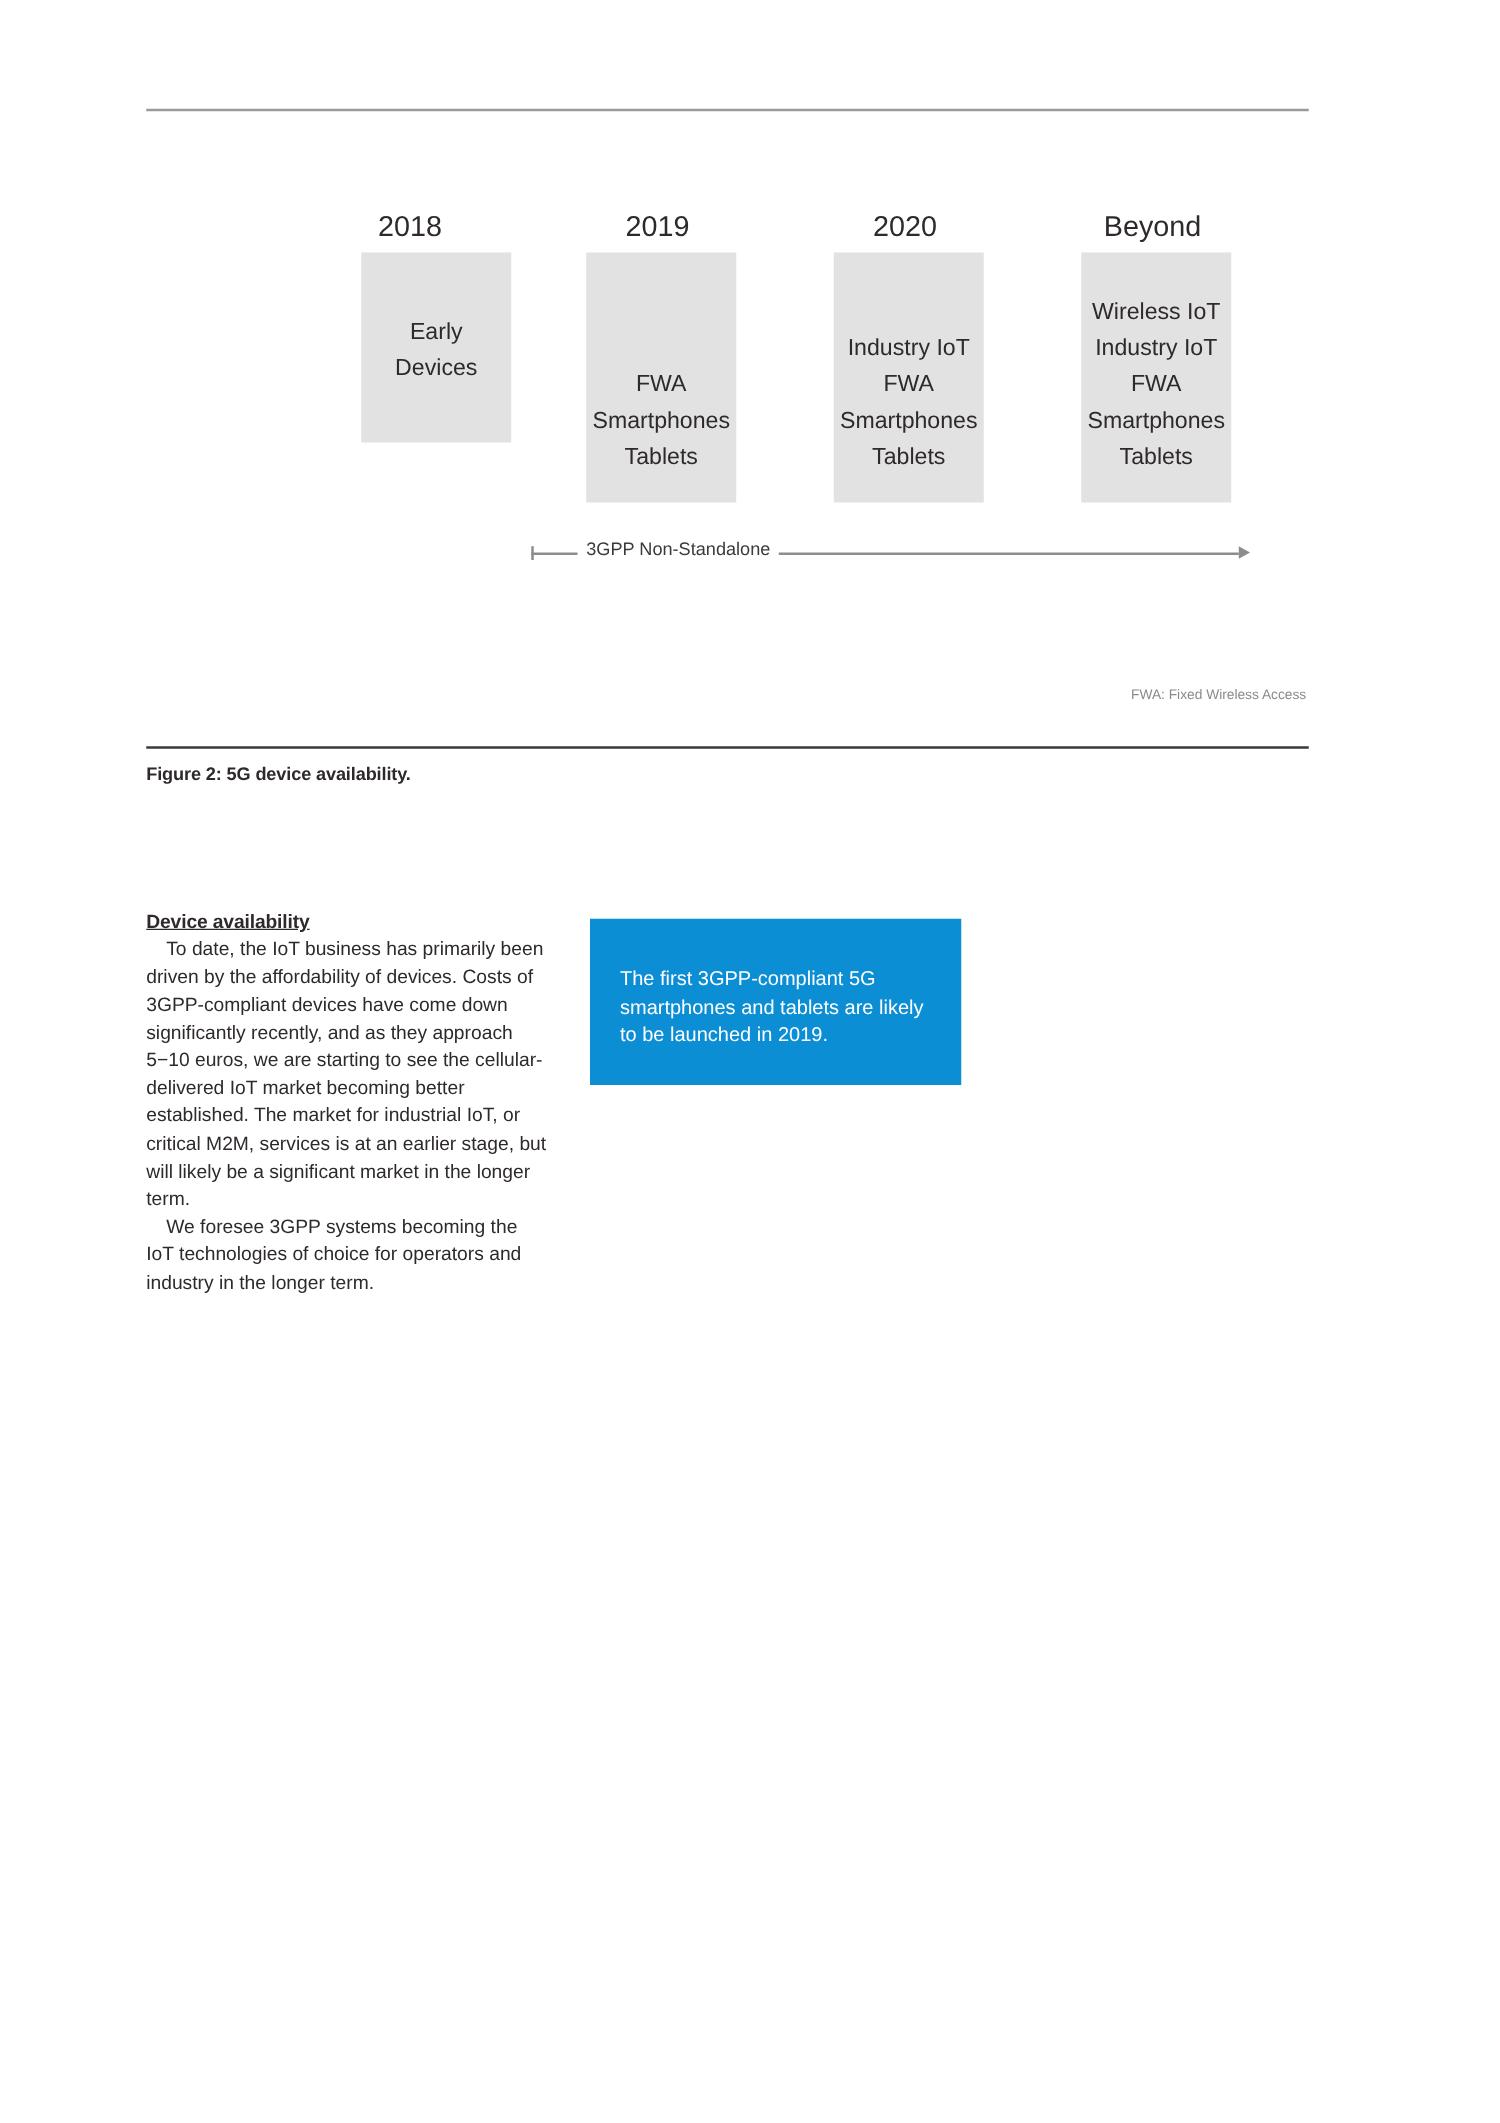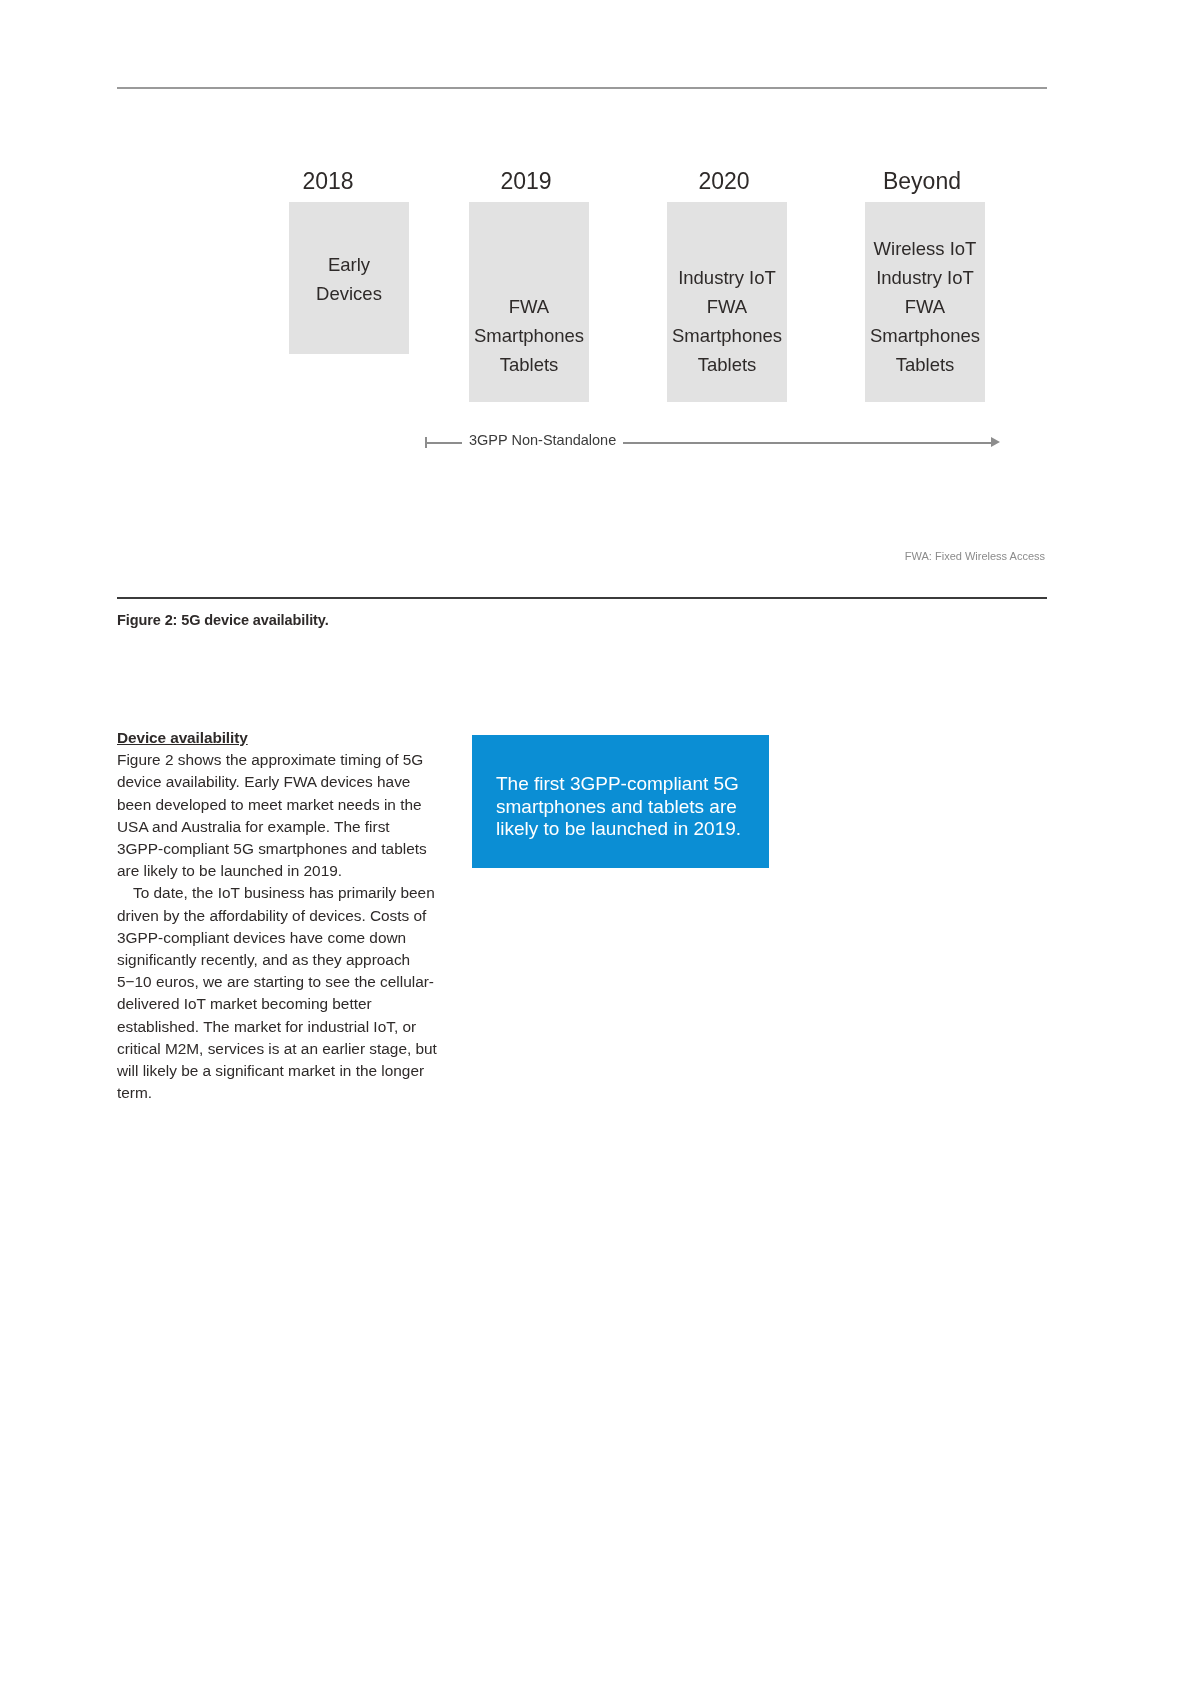--- a/index.html
+++ b/index.html
@@ -199,21 +199,21 @@
     top: 735px;
     width: 297px;
     height: 133px;
     background: #0b8ed4;
   }
   .callout-text {
     position: absolute;
     left: 24px;
     top: 38px;
     width: 255px;
-    font-size: 19px;
+    font-size: 16px;
     line-height: 22.5px;
     color: #ffffff;
   }
 </style>
 </head>
 <body>
 
 <div class="page">
 
   <div class="header-rule"></div>
@@ -262,21 +262,21 @@
 
   </div>
 
   <div class="fwa-note">FWA: Fixed Wireless Access</div>
 
   <div class="caption-rule"></div>
   <div class="figure-caption">Figure 2: 5G device availability.</div>
 
   <div class="body-col">
     <p class="body-heading">Device availability</p>
-    <p class="body-para">Figure 2 shows the approximate timing of 5G device availability. Early FWA devices have been developed to meet market needs in the USA and Australia for example. The first 3GPP-compliant 5G smartphones and tablets are likely to be launched in 2019.</p>
     <p class="body-para indent">To date, the IoT business has primarily been driven by the affordability of devices. Costs of 3GPP-compliant devices have come down significantly recently, and as they approach 5−10 euros, we are starting to see the cellular-delivered IoT market becoming better established. The market for industrial IoT, or critical M2M, services is at an earlier stage, but will likely be a significant market in the longer term.</p>
+    <p class="body-para indent">We foresee 3GPP systems becoming the IoT technologies of choice for operators and industry in the longer term.</p>
   </div>
 
   <div class="callout">
     <div class="callout-text">The first 3GPP-compliant 5G smartphones and tablets are likely to be launched in 2019.</div>
   </div>
 
 </div>
 
 </body></html>

